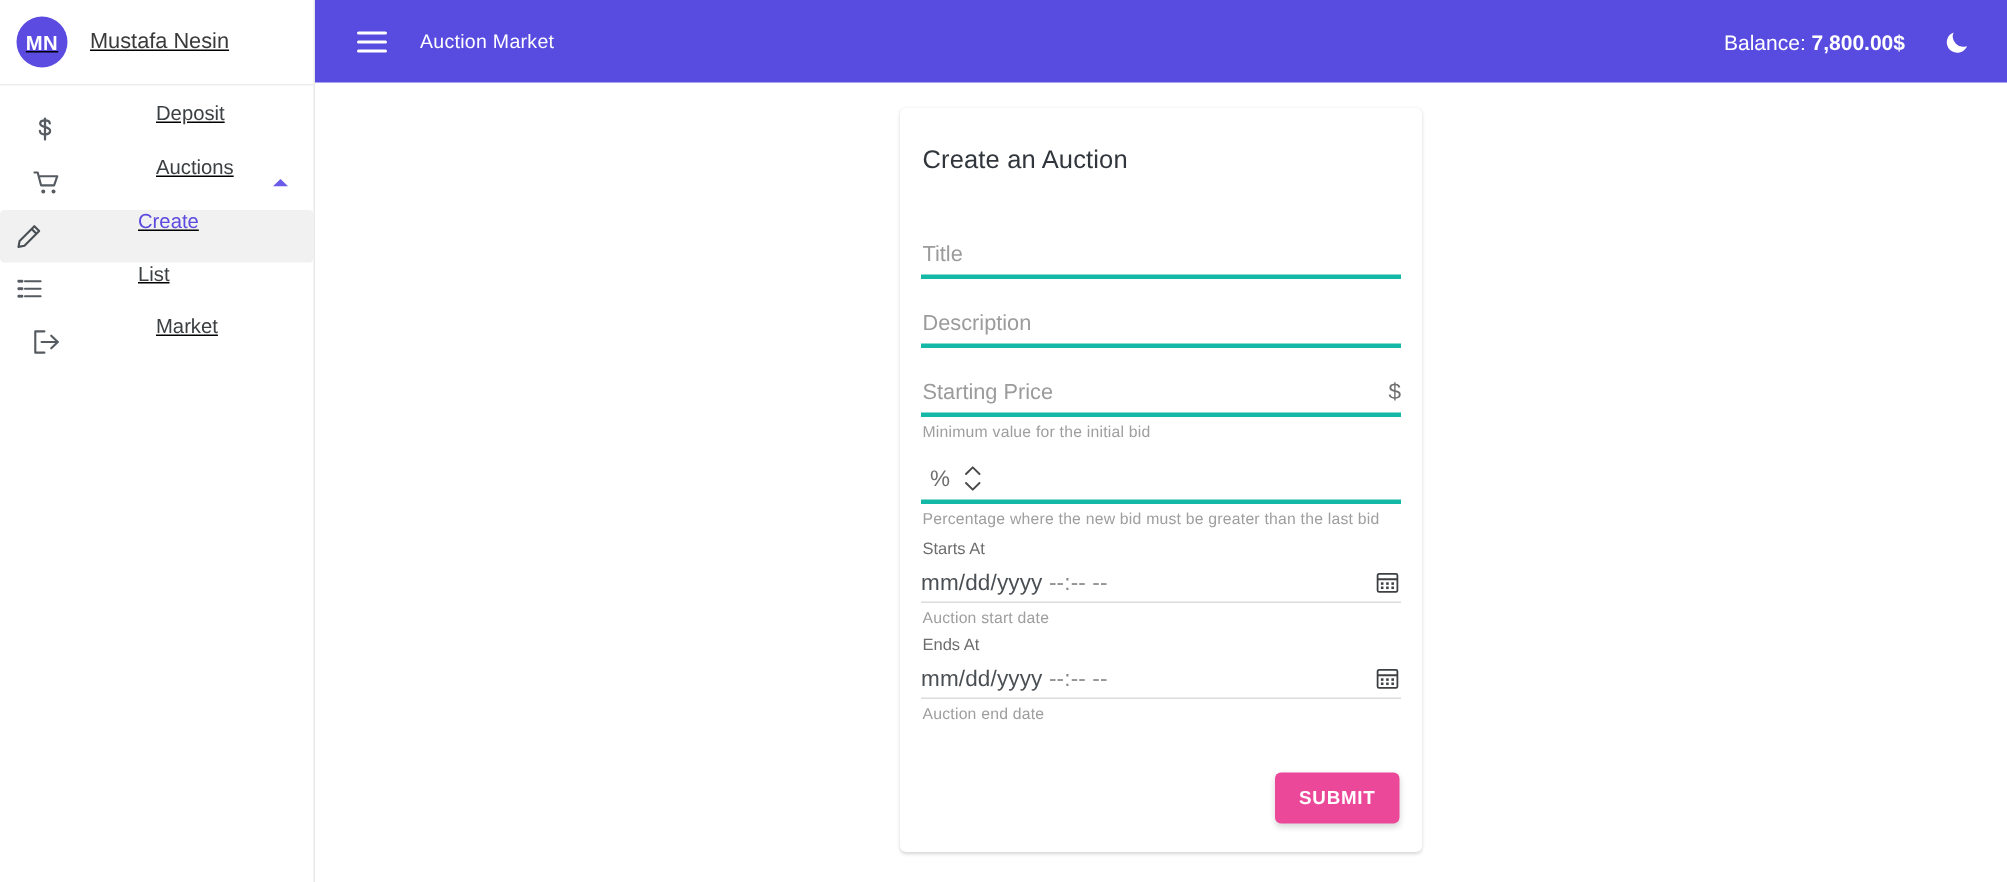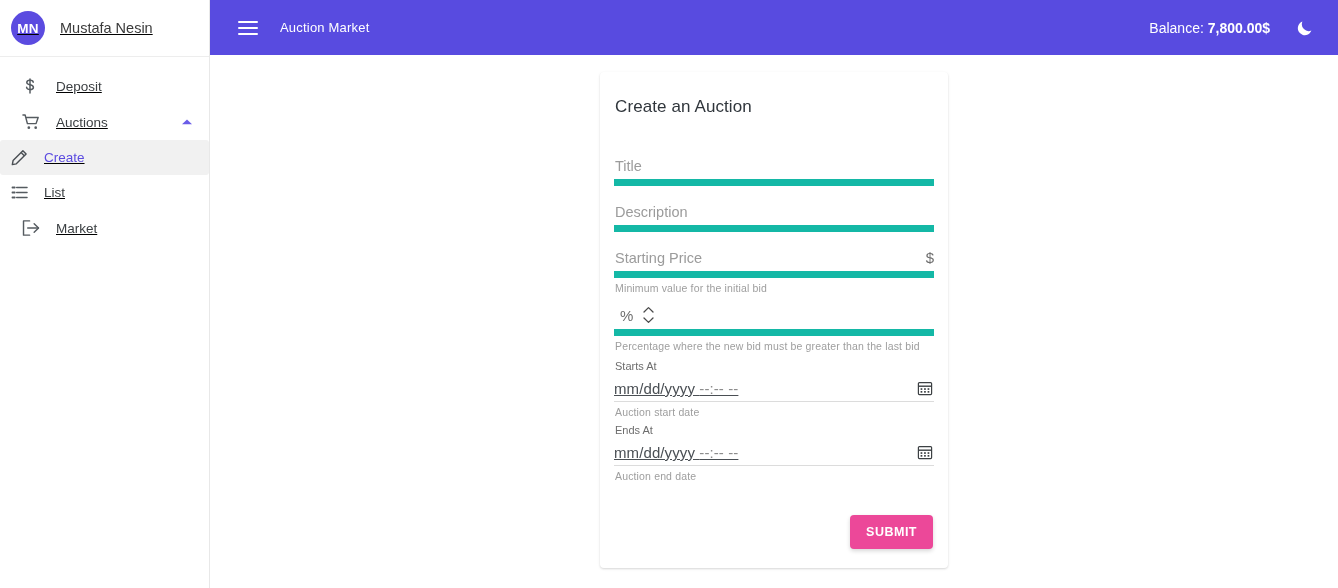--- a/index.html
+++ b/index.html
@@ -46,24 +46,24 @@
   }
   .profile-name {
     margin-left: 15px;
     font-size: 14.5px;
     color: #3a3a3a;
   }
   .nav { padding-top: 11px; }
   .nav-item {
     height: 36px;
     display: flex;
-    align-items: center;
     padding-left: 22px;
     cursor: pointer;
     position: relative;
+    gap: 48px;
   }
   .nav-item .ico {
     width: 22px;
     flex: 0 0 22px;
     display: flex;
     align-items: center;
     justify-content: flex-start;
     color: #555b60;
   }
   .nav-label {
@@ -156,21 +156,21 @@
     letter-spacing: .1px;
   }
 
   .form { margin-top: 37px; }
 
   .field { position: relative; }
   .tf {
     position: relative;
     display: flex;
     align-items: flex-end;
-    border-bottom: 7px solid #14b8a6;
+    border-bottom: 3px solid #14b8a6;
     height: 32px;
     padding-bottom: 5px;
   }
   .tf input {
     border: 0;
     outline: 0;
     flex: 1;
     font-family: "Liberation Sans", sans-serif;
     font-size: 14.5px;
     color: #3c4043;
@@ -215,21 +215,20 @@
     height: 28px;
     padding-bottom: 4px;
     margin-top: 2px;
   }
   .dt-value {
     flex: 1;
     font-size: 15px;
     color: #4a4f54;
     letter-spacing: .1px;
     font-family: "Liberation Sans", sans-serif;
-    text-decoration: underline;
   }
   .dt-value .dim { color: #8d8d8d; }
   .cal-btn {
     width: 18px; height: 18px;
     display: flex; align-items: center; justify-content: center;
     cursor: pointer;
     color: #3c4043;
   }
 
   .actions {

